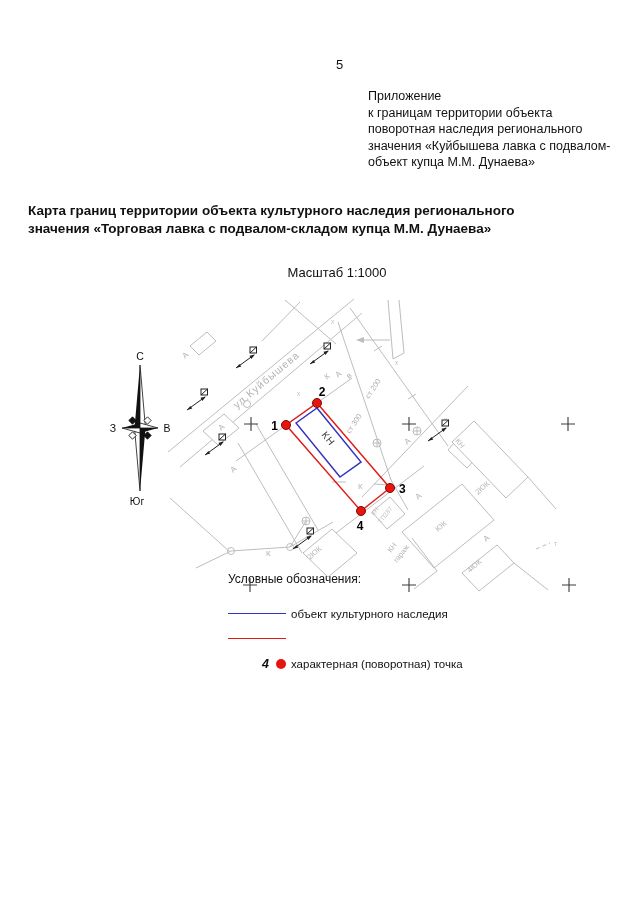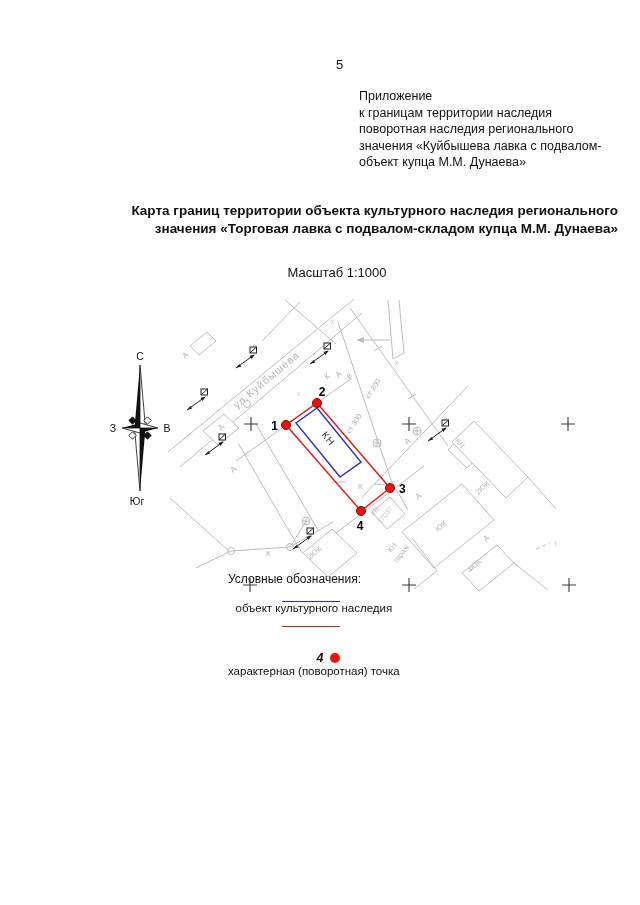--- a/index.html
+++ b/index.html
@@ -1,24 +1,24 @@
 <!DOCTYPE html>
 <html><head>
 <meta charset="utf-8">
 <style>
   html,body { margin:0; padding:0; background:#ffffff; }
   .page {
     position:relative; width:640px; height:905px; background:#ffffff;
     font-family:"Liberation Sans", sans-serif; overflow:hidden; color:#111;
   }
   .page-number { position:absolute; left:336px; top:57px; font-size:13px; }
-  .appendix { position:absolute; left:359px; top:88px; width:258px;
+  .appendix { position:absolute; left:368px; top:88px; width:258px;
     font-size:12.5px; line-height:16.5px; white-space:nowrap; }
   .doc-title { position:absolute; left:28px; top:202px; width:590px;
-    text-align:right; font-weight:bold; font-size:13.5px; line-height:18px; }
+    text-align:left; font-weight:bold; font-size:13.5px; line-height:18px; }
   .scale { position:absolute; left:28px; top:265px; width:618px;
     text-align:center; font-size:13px; }
   svg.mapfig { position:absolute; left:0; top:0; width:640px; height:905px; }
 
   
   .g  { stroke:#bdbdbd; fill:none; stroke-width:1; }
   .gf { stroke:#bdbdbd; fill:#ffffff; stroke-width:1; }
   .gt  { fill:#b3b3b3; font-size:8px; font-family:"Liberation Sans",sans-serif; }
   .gt2 { fill:#b3b3b3; font-size:7.5px; font-family:"Liberation Sans",sans-serif; }
   .tiny { fill:#c2c2c2; font-size:6.5px; font-family:"Liberation Sans",sans-serif; }
@@ -28,39 +28,39 @@
   .cmp { font-size:10.5px; fill:#111; font-family:"Liberation Sans",sans-serif; }
   .crx { stroke:#3a3a3a; stroke-width:1.1; fill:none; }
   .ptnum { fill:#000; font-size:12px; font-weight:bold;
     font-family:"Liberation Sans",sans-serif; }
   .knobj { fill:#3a3a3a; font-size:10px; letter-spacing:1px;
     font-family:"Liberation Sans",sans-serif; }
 
   
   .legend { position:absolute; left:228px; top:572px; }
   .legend-heading { font-size:12px; margin-bottom:15px; }
-  .legend-row { display:flex; align-items:center; height:25px; font-size:11.5px;flex-direction:column; }
+  .legend-row { display:flex; align-items:center; height:25px; font-size:11.5px; }
   .sym { width:58px; margin-right:5px; flex:none; display:flex;
     align-items:center; justify-content:flex-end; }
   .linespan { width:58px; height:0; border-top:1.5px solid #888; }
   .linespan.blue { border-color:#3333c2; }
   .linespan.red  { border-color:#e01a14; }
   .pt-num { font-style:italic; font-weight:bold; font-size:12.5px; margin-right:7px; }
   .dot { width:10px; height:10px; border-radius:50%; background:#e8150f; }
 </style>
 </head>
 <body>
 
 <div class="page">
 
   <div class="page-number">5</div>
 
   <div class="appendix">
     <div>Приложение</div>
-    <div>к границам территории наследия</div>
+    <div>к границам территории объекта</div>
     <div>поворотная наследия регионального</div>
     <div>значения «Куйбышева лавка с подвалом-</div>
     <div>объект купца М.М. Дунаева»</div>
   </div>
 
   <div class="doc-title">
     <div>Карта границ территории объекта культурного наследия регионального</div>
     <div>значения  «Торговая лавка с подвалом-складом купца М.М. Дунаева»</div>
   </div>
 

